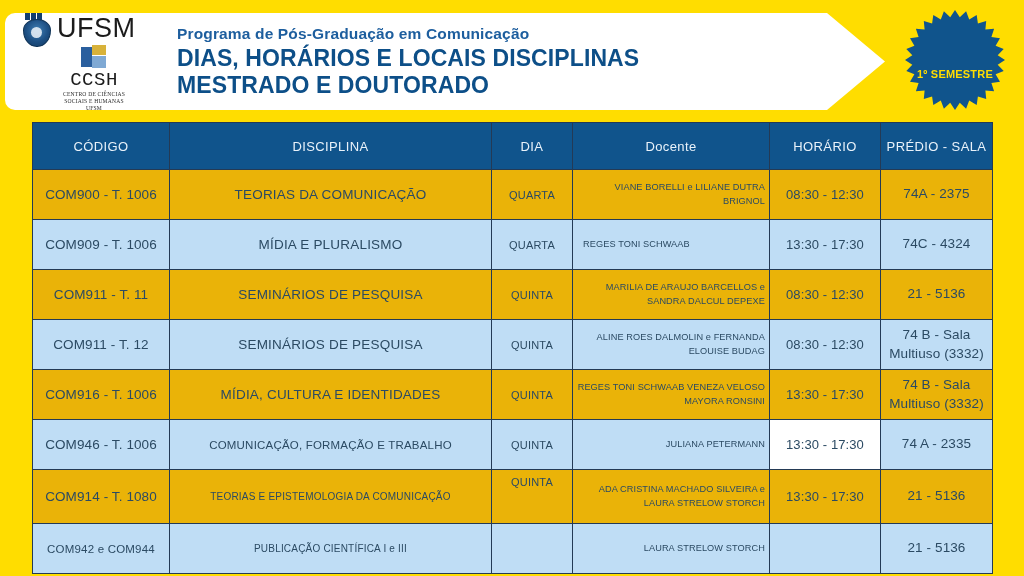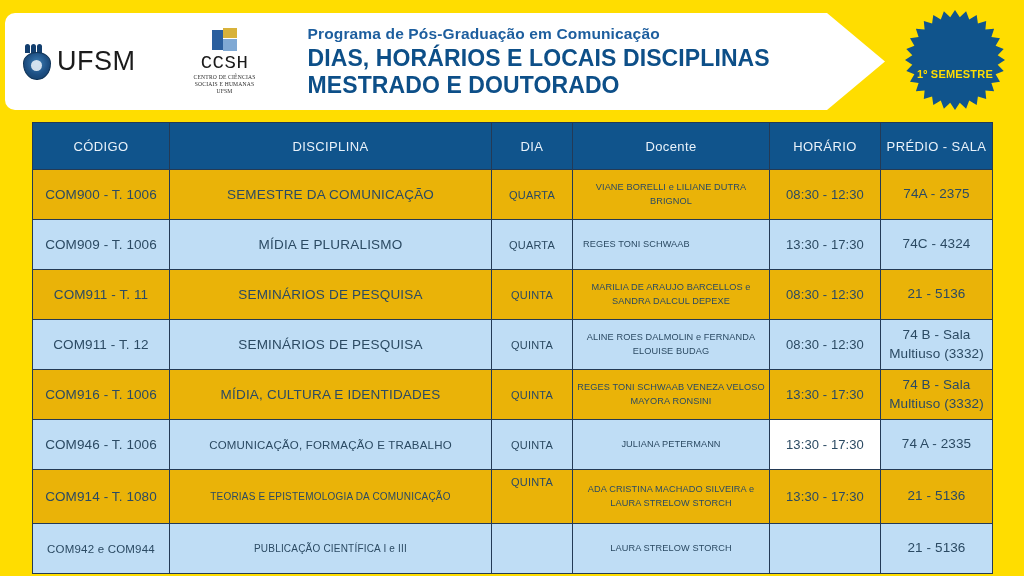--- a/index.html
+++ b/index.html
@@ -13,21 +13,21 @@
 
   
   .header-panel{
     position:absolute;left:5px;top:13px;width:880px;height:97px;
     background:#FFFFFF;
     border-radius:10px 0 0 10px;
     -webkit-clip-path:polygon(0 0, 822px 0, 880px 48.5px, 822px 97px, 0 97px);
     clip-path:polygon(0 0, 822px 0, 880px 48.5px, 822px 97px, 0 97px);
     display:flex;align-items:center;
   }
-  .logos{display:flex;align-items:center;}
+  .logos{display:flex;align-items:flex-start;flex-direction:column;}
 
   .logo-ufsm{display:flex;align-items:center;margin-left:18px;}
   .ufsm-crest{width:26px;height:34px;position:relative;}
   .ufsm-crest .plumes{position:absolute;top:0;left:2px;display:flex;gap:1px;}
   .ufsm-crest .plume{width:5px;height:9px;background:#123e6e;border-radius:3px 3px 0 0;}
   .ufsm-crest .shield{
     position:absolute;top:8px;left:0;width:26px;height:26px;
     background:radial-gradient(circle at 50% 40%,#3f7fb5 0%,#1d4f83 55%,#123a63 100%);
     border-radius:50% 50% 48% 48% / 40% 40% 60% 60%;
     border:1.5px solid #0f3357;
@@ -107,21 +107,21 @@
     height:45px;padding:2px 4px;
   }
   tbody tr.alt td{background:#BFDDF5;}
   td.white{background:#FFFFFF !important;}
 
   .c-codigo{font-size:13.5px;letter-spacing:.1px;}
   .c-disc{font-size:13.5px;letter-spacing:.2px;}
   .c-disc.sm{font-size:11.5px;}
   .c-disc.xs{font-size:10px;}
   .c-dia{font-size:11px;letter-spacing:.2px;}
-  .c-doc{font-size:9.2px;line-height:1.45;letter-spacing:.1px;}
+  .c-doc{font-size:9.2px;line-height:1.45;letter-spacing:.1px;text-align:right;}
   .c-doc.left{text-align:left;padding-left:10px;}
   .c-hora{font-size:13px;letter-spacing:.1px;}
   .c-sala{font-size:13.5px;line-height:1.35;letter-spacing:.1px;}
   .top{vertical-align:top;padding-top:6px;}
 
   col.w-codigo{width:137px;}
   col.w-disc{width:322px;}
   col.w-dia{width:81px;}
   col.w-doc{width:197px;}
   col.w-hora{width:111px;}
@@ -194,21 +194,21 @@
           <th>DIA</th>
           <th>Docente</th>
           <th>HORÁRIO</th>
           <th>PRÉDIO - SALA</th>
         </tr>
       </thead>
       <tbody>
 
         <tr>
           <td class="c-codigo">COM900 - T. 1006</td>
-          <td class="c-disc">SEMESTRE DA COMUNICAÇÃO</td>
+          <td class="c-disc">TEORIAS DA COMUNICAÇÃO</td>
           <td class="c-dia">QUARTA</td>
           <td class="c-doc">VIANE BORELLI e LILIANE DUTRA BRIGNOL</td>
           <td class="c-hora">08:30 - 12:30</td>
           <td class="c-sala">74A - 2375</td>
         </tr>
 
         <tr class="alt">
           <td class="c-codigo">COM909 - T. 1006</td>
           <td class="c-disc">MÍDIA E PLURALISMO</td>
           <td class="c-dia">QUARTA</td>

